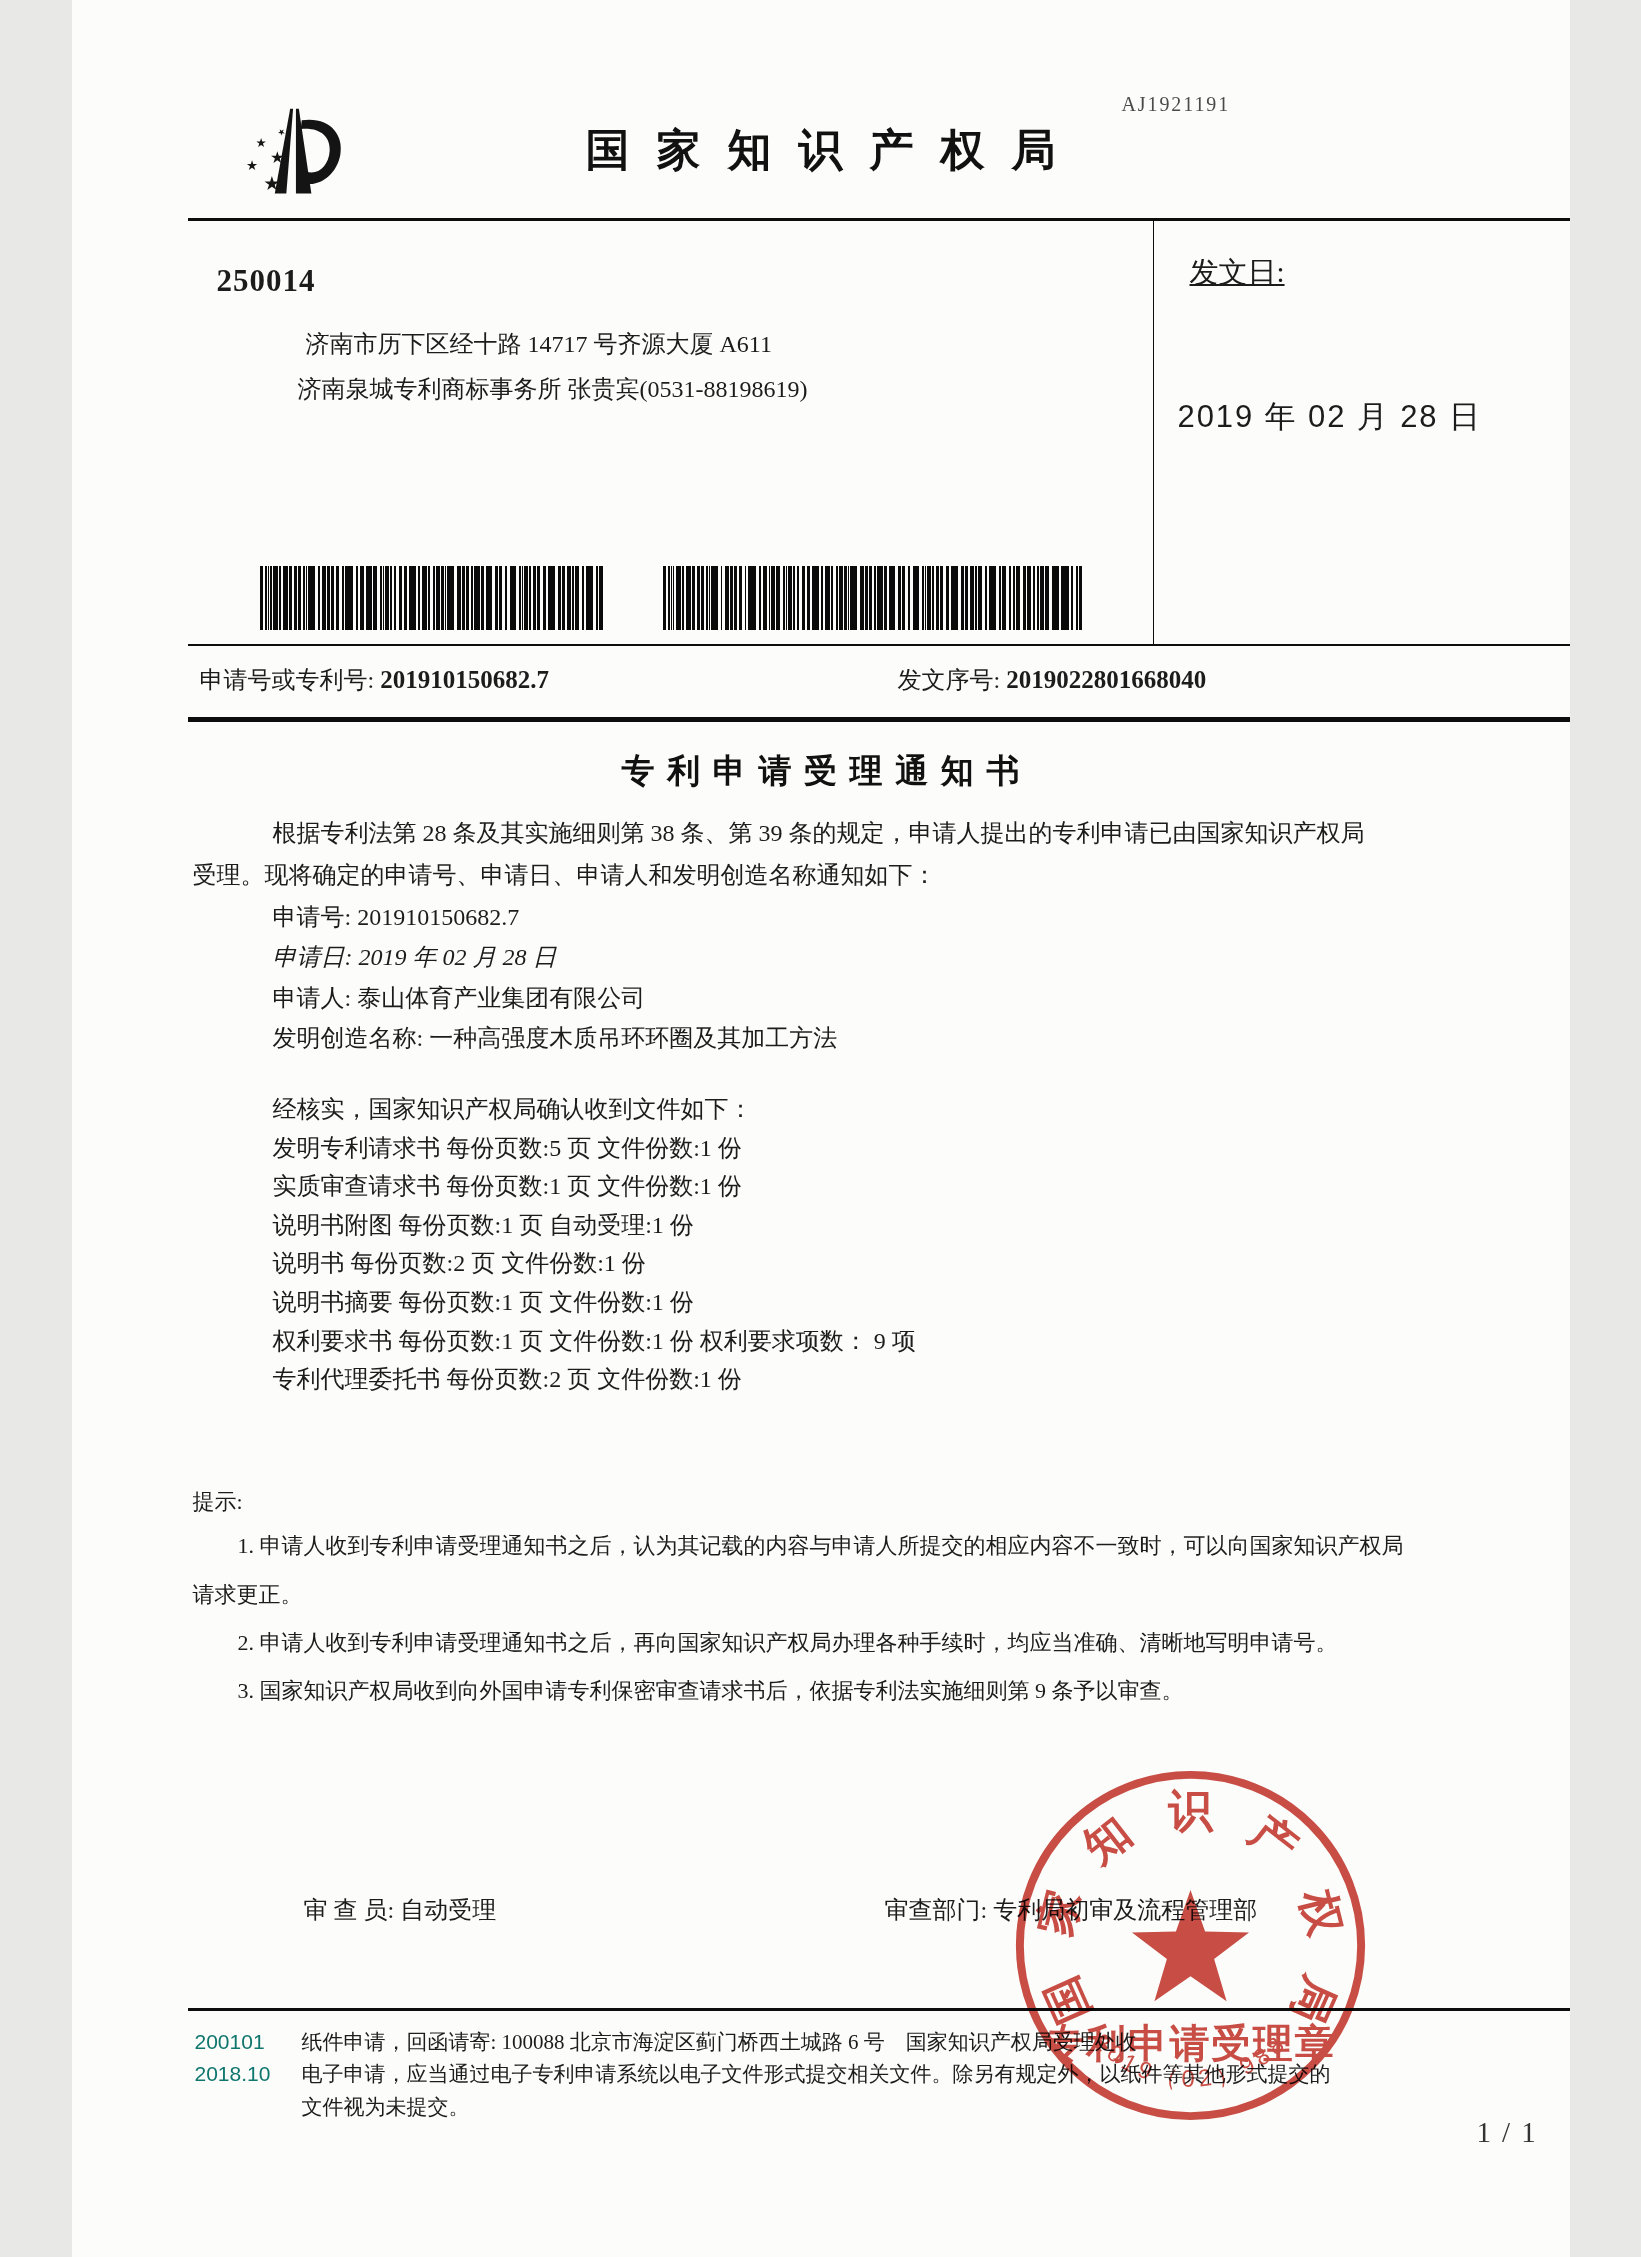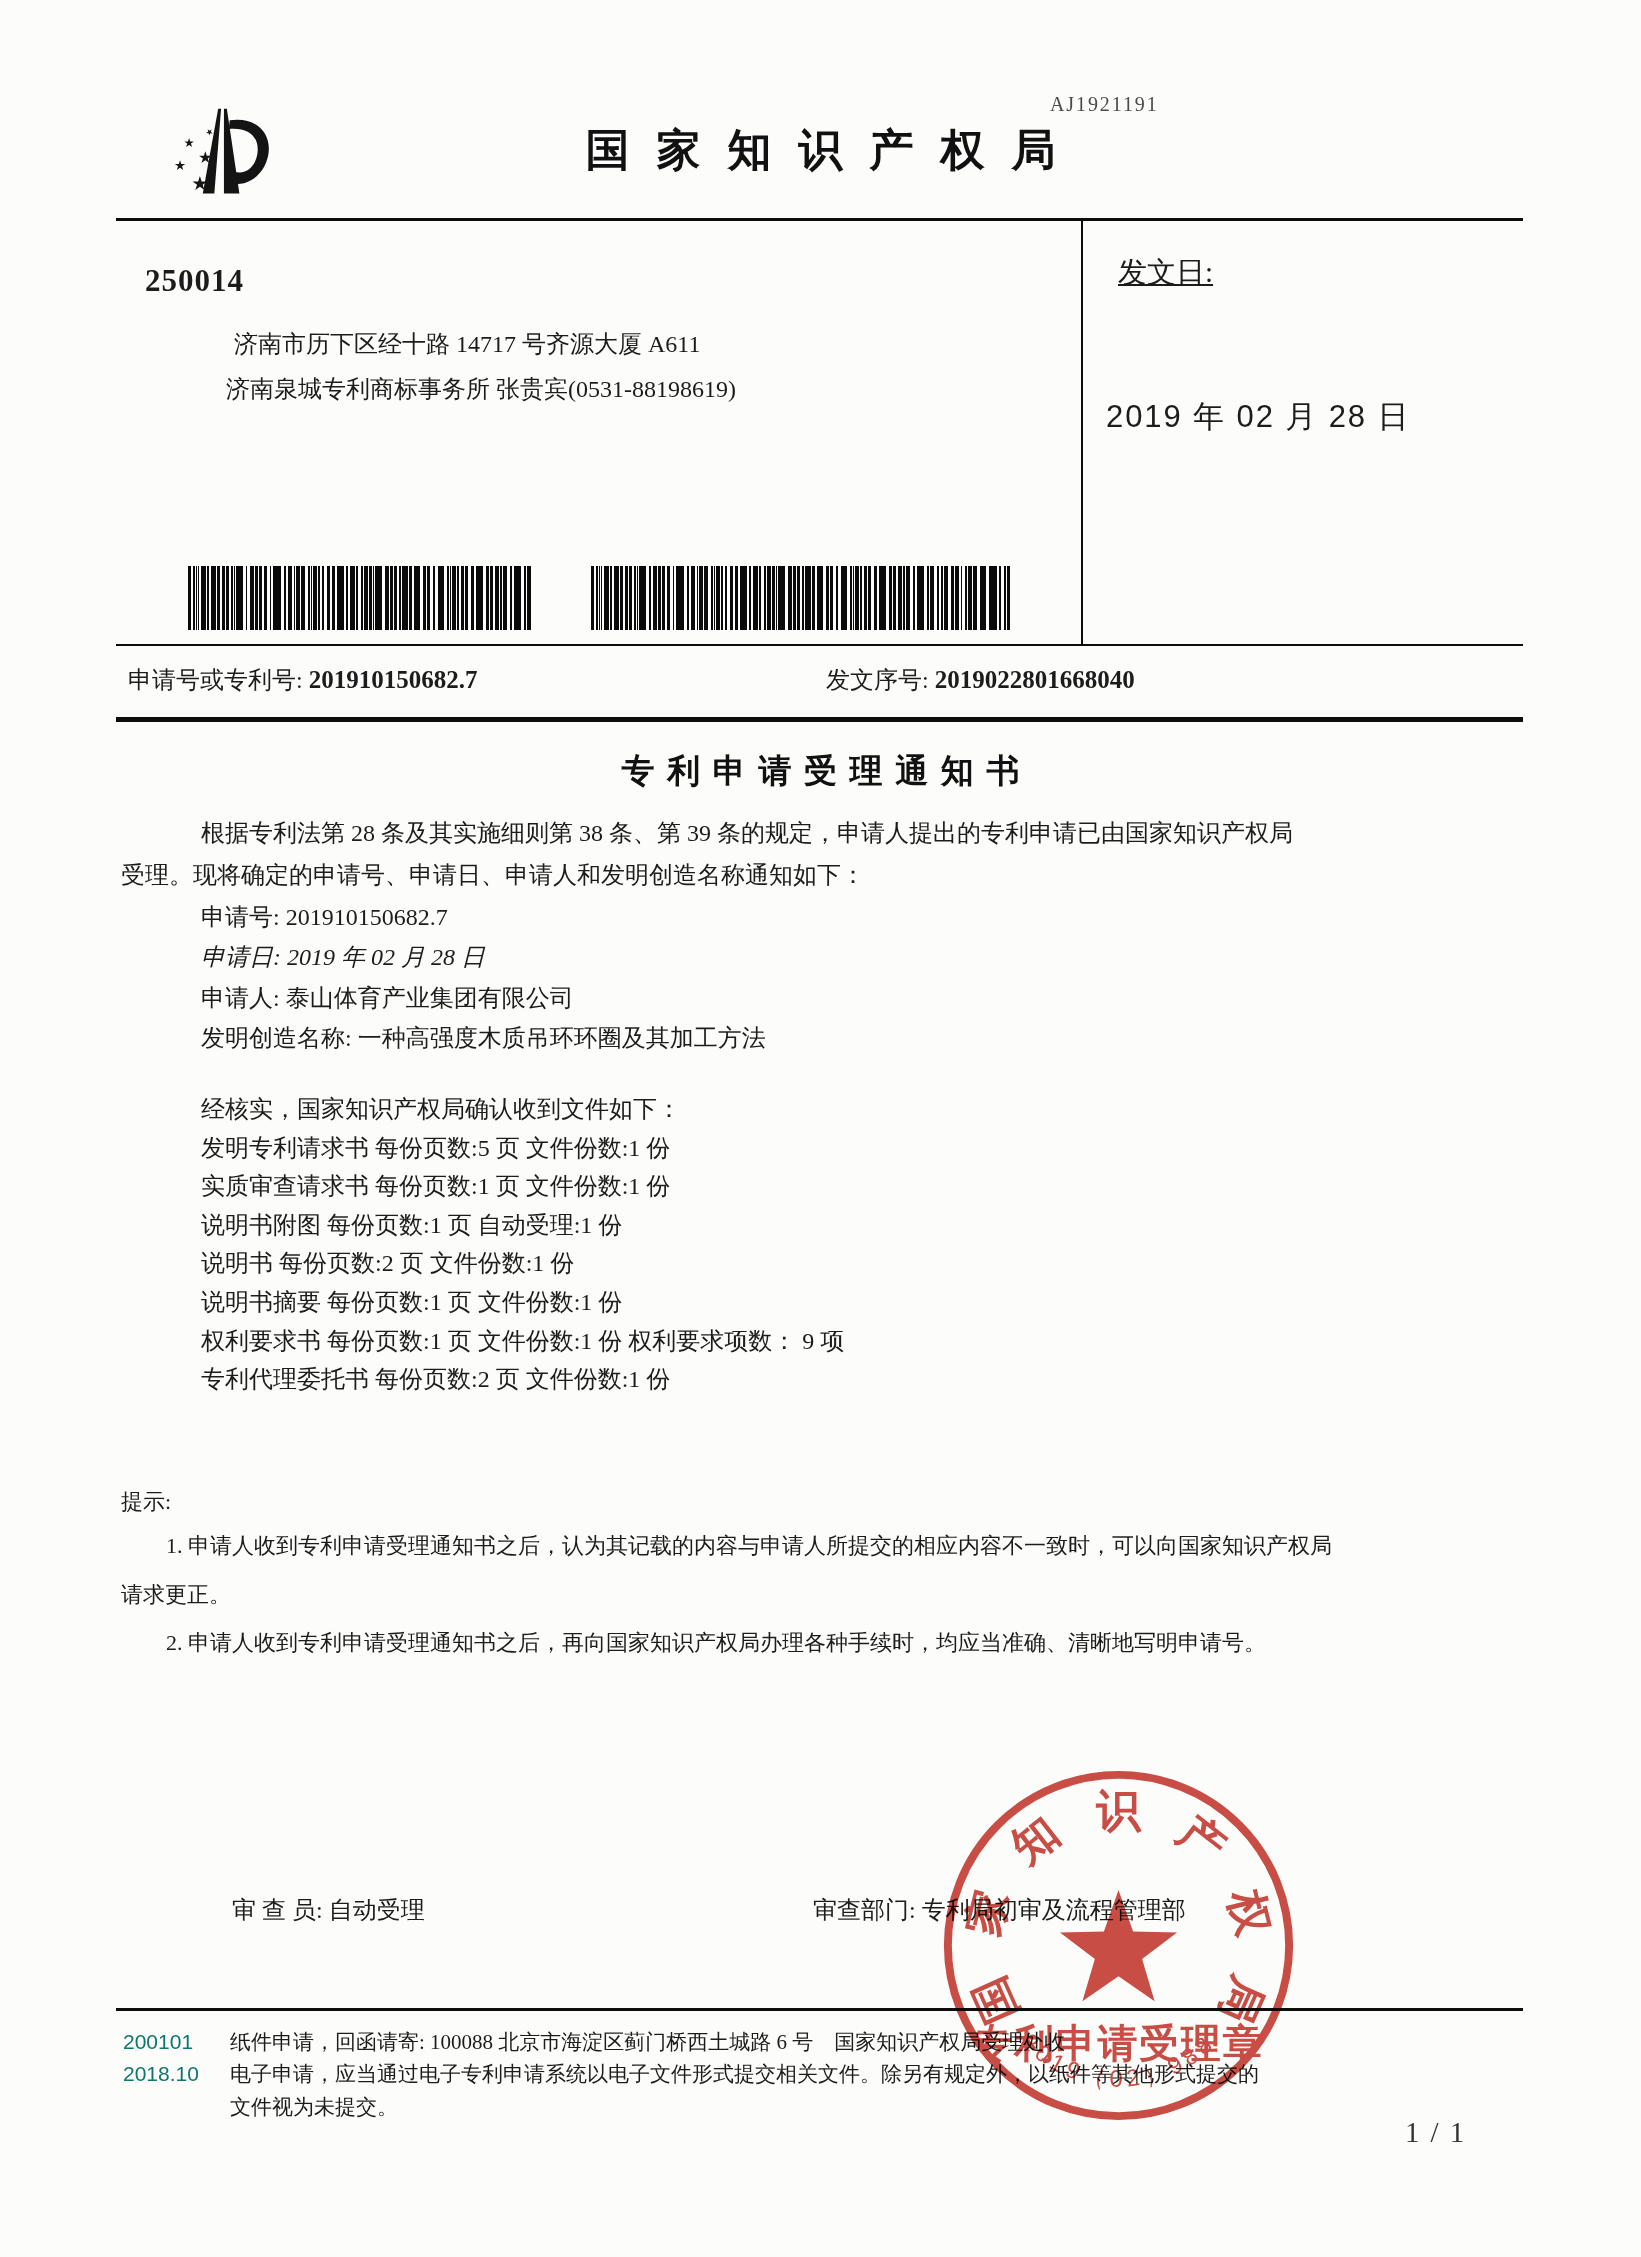--- a/index.html
+++ b/index.html
@@ -1,18 +1,18 @@
 <!DOCTYPE html>
 <html><head>
 <meta charset="utf-8">
 <style>
   html,body{margin:0;padding:0;background:#e8e8e6;}
   .page{
     position:relative;
-    width:1641px;height:2257px;
+    width:1498px;height:2257px;
     margin:0 auto;
     background:#fcfcfa;
     font-family:"Liberation Serif","DejaVu Serif",serif;
     color:#1c1c1c;
     overflow:hidden;
   }
   .abs{position:absolute;}
   .ref-code{font-size:20px;color:#4a4a4a;letter-spacing:1.9px;}
   .org-title{
     left:0;right:0;text-align:center;
@@ -127,20 +127,21 @@
   <div class="abs body-line" style="left:201px;top:1209px;">说明书附图 每份页数:1 页 自动受理:1 份</div>
   <div class="abs body-line" style="left:201px;top:1247px;">说明书 每份页数:2 页 文件份数:1 份</div>
   <div class="abs body-line" style="left:201px;top:1286px;">说明书摘要 每份页数:1 页 文件份数:1 份</div>
   <div class="abs body-line" style="left:201px;top:1325px;">权利要求书 每份页数:1 页 文件份数:1 份 权利要求项数： 9 项</div>
   <div class="abs body-line" style="left:201px;top:1363px;">专利代理委托书 每份页数:2 页 文件份数:1 份</div>
 
   <div class="abs tip-line" style="left:121px;top:1487px;">提示:</div>
   <div class="abs tip-line" style="left:166px;top:1531px;">1. 申请人收到专利申请受理通知书之后，认为其记载的内容与申请人所提交的相应内容不一致时，可以向国家知识产权局</div>
   <div class="abs tip-line" style="left:121px;top:1580px;">请求更正。</div>
   <div class="abs tip-line" style="left:166px;top:1628px;">2. 申请人收到专利申请受理通知书之后，再向国家知识产权局办理各种手续时，均应当准确、清晰地写明申请号。</div>
+  <div class="abs tip-line" style="left:166px;top:1676px;">3. 国家知识产权局收到向外国申请专利保密审查请求书后，依据专利法实施细则第 9 条予以审查。</div>
 
   <div class="abs sig" style="left:232px;top:1894px;">
     <span>审 查 员: </span>
     <span>自动受理</span>
   </div>
   <div class="abs sig" style="left:813px;top:1894px;">
     <span>审查部门: </span>
     <span>专利局初审及流程管理部</span>
   </div>
 

